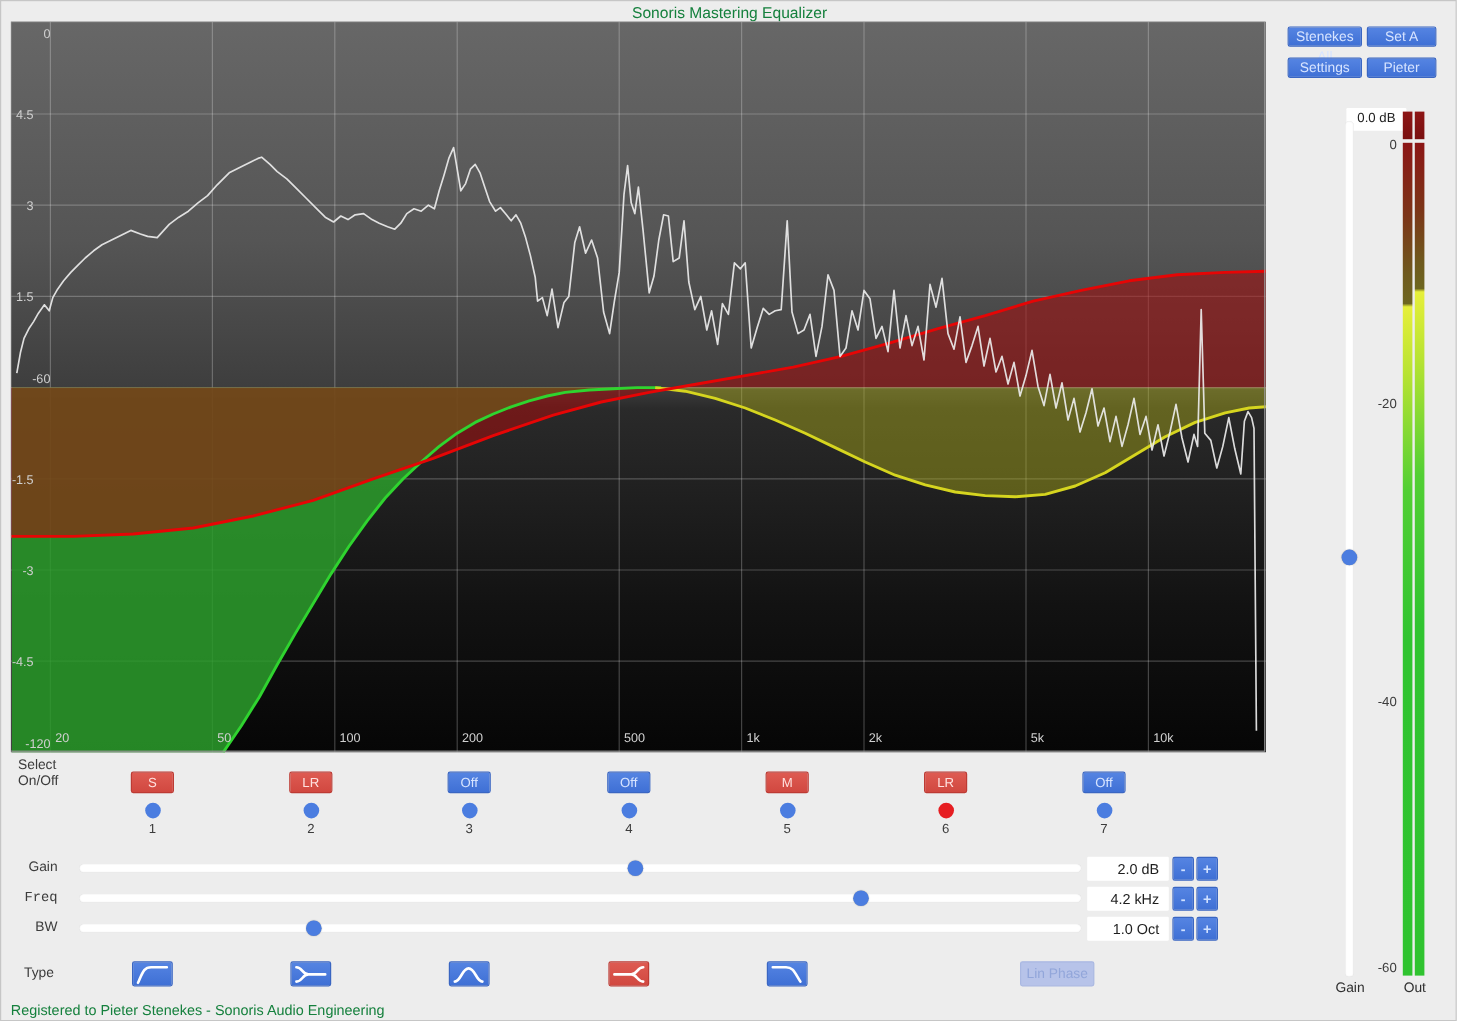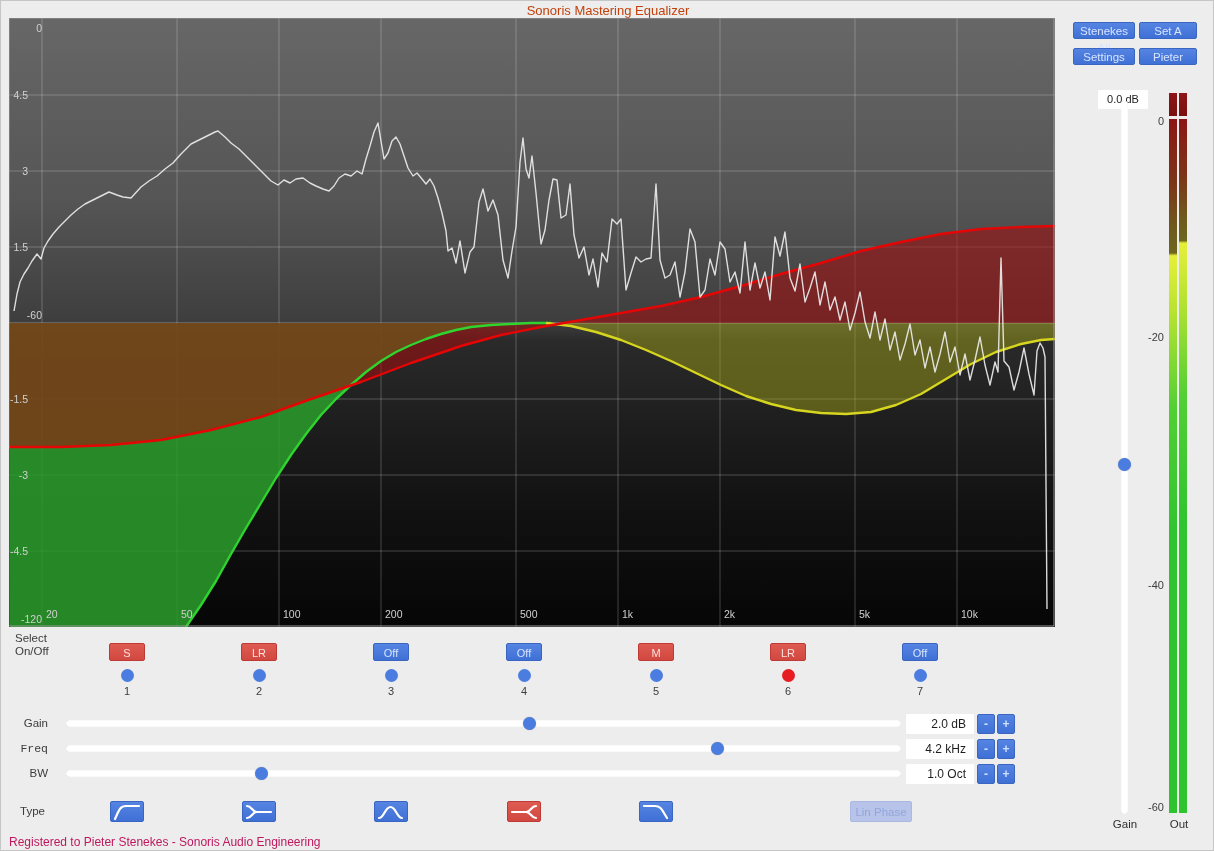--- a/index.html
+++ b/index.html
@@ -1,19 +1,19 @@
 <!DOCTYPE html>
 <html><head>
 <meta charset="utf-8">
 <style>
   html,body{margin:0;padding:0;background:#dcdcdc;}
   #app{position:relative;width:1214px;height:851px;background:#ededed;
        font-family:"Liberation Sans",sans-serif;overflow:hidden;border:1px solid #c6c6c6;box-sizing:border-box;}
   .abs{position:absolute;}
-  #title{left:0;top:2px;width:1214px;text-align:center;font-size:13px;color:#c2410c;}
+  #title{left:0;top:2px;width:1214px;text-align:center;font-size:13px;color:#15803d;}
   #eq-svg{left:8px;top:17px;}
   .btn{position:absolute;height:17px;border-radius:2px;font-size:11.5px;text-align:center;
        line-height:17px;cursor:default;box-sizing:border-box;}
   .btn-blue{background:linear-gradient(#5584e2,#3f70d5);color:#d7e4ff;border:1px solid #3a66c2;}
   .btn-red{background:linear-gradient(#de5b52,#d14840);color:#ffe1df;border:1px solid #bd3b34;}
   .btn-linphase{background:#b7c3e9;color:#92a6da;border:1px solid #aab8e2;}
   .mode-btn{position:absolute;width:36px;height:18px;border-radius:2px;font-size:11px;
             text-align:center;line-height:18px;box-sizing:border-box;}
   .radio{position:absolute;width:13px;height:13px;border-radius:50%;background:#4b7de0;}
   .radio.sel{background:#e61e22;}
@@ -25,25 +25,25 @@
                  box-shadow:0 0 1px rgba(0,0,0,.4);}
   .valbox{position:absolute;width:68px;height:20px;background:#ffffff;border-radius:1px;
           font-size:12px;color:#1e1e1e;text-align:right;line-height:20px;padding-right:8px;box-sizing:border-box;}
   .pm-btn{position:absolute;width:18px;height:20px;border-radius:2px;font-size:12px;font-weight:bold;
           text-align:center;line-height:19px;background:linear-gradient(#5584e2,#3f70d5);
           color:#cfe0ff;border:1px solid #3a66c2;box-sizing:border-box;}
   .type-btn{position:absolute;width:34px;height:21px;border-radius:2px;box-sizing:border-box;
             display:flex;align-items:center;justify-content:center;}
   .type-blue{background:linear-gradient(#5584e2,#3f70d5);border:1px solid #3a66c2;}
   .type-red{background:linear-gradient(#de5b52,#d14840);border:1px solid #bd3b34;}
-  .readout{position:absolute;background:#ffffff;font-size:11px;color:#222;text-align:center;border-radius:1px;}
+  .readout{position:absolute;background:#ffffff;font-size:11px;color:#222;text-align:center;border-radius:1px;margin-left:24px;}
   .meter-bar{position:absolute;width:8px;}
   .scale-label{position:absolute;width:32px;text-align:right;font-size:11px;color:#3c3c3c;}
   .meter-caption{position:absolute;width:44px;text-align:center;font-size:11.5px;color:#2f2f2f;}
-  #footer{left:8px;top:834px;font-size:12px;color:#be185d;}
+  #footer{left:8px;top:834px;font-size:12px;color:#15803d;}
 </style>
 </head>
 <body>
 
 <div id="app">
   <div id="title" class="abs">Sonoris Mastering Equalizer</div>
 
   <svg id="eq-svg" class="abs" width="1046" height="609" viewBox="8 17 1046 609">
       <defs>
         <linearGradient id="bg" x1="0" y1="0" x2="0" y2="1">

